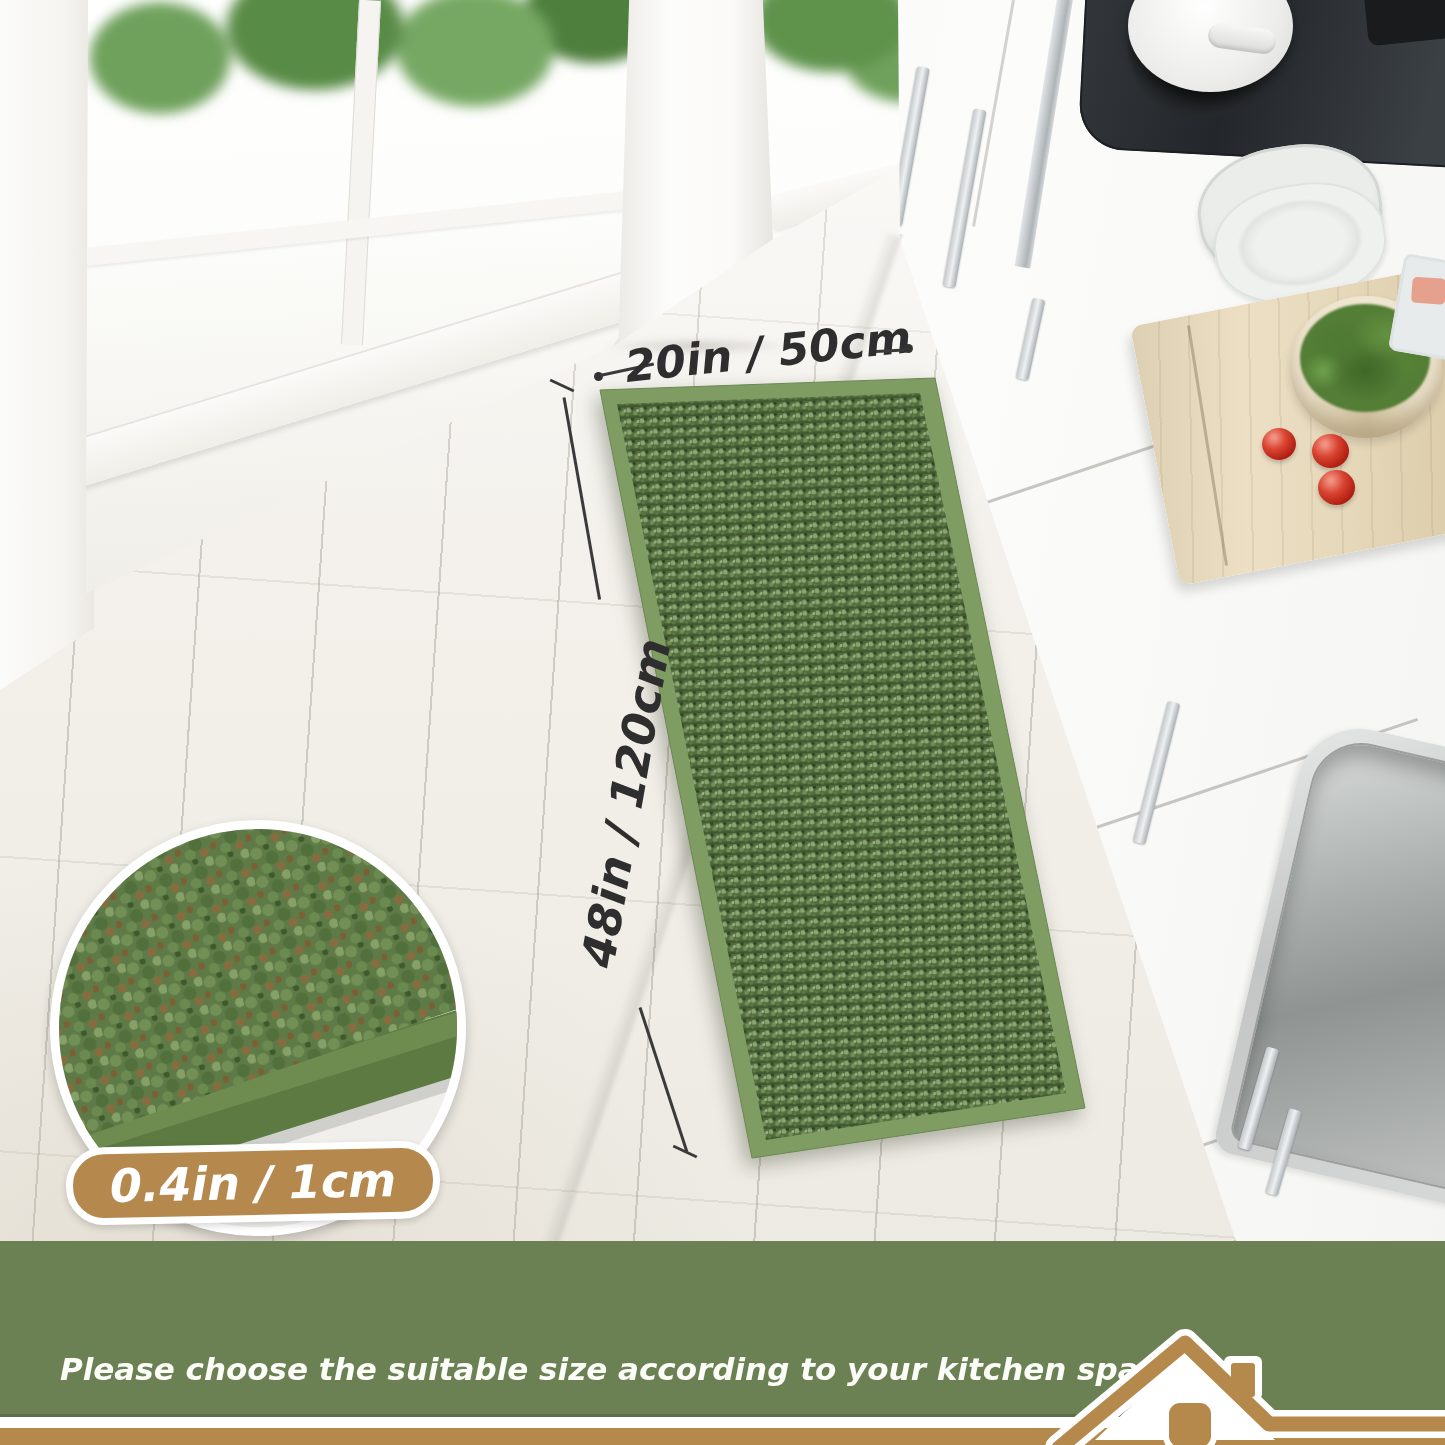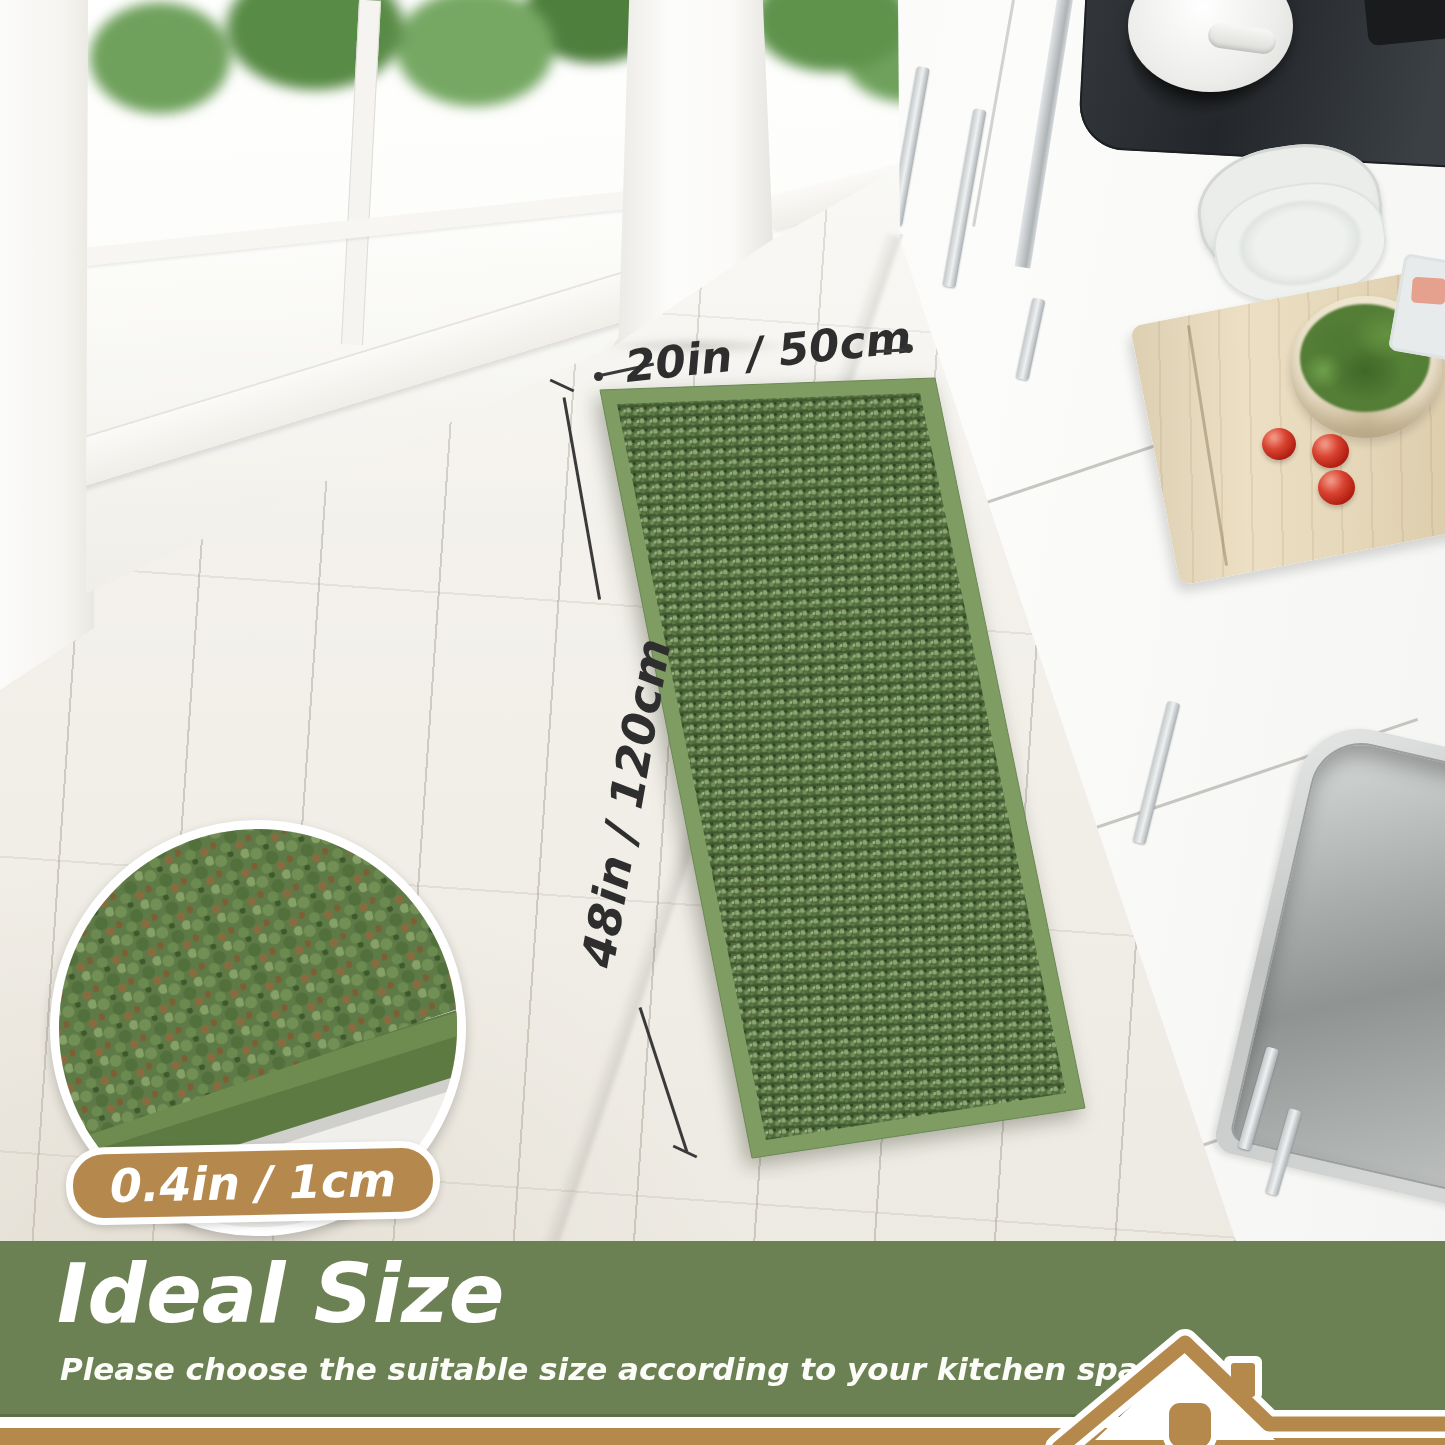--- a/index.html
+++ b/index.html
@@ -266,21 +266,20 @@
       <line x1="-20" y1="330" x2="400" y2="198" stroke="#5d7a42" stroke-width="60" stroke-linecap="round"></line>
       <line x1="-20" y1="312" x2="400" y2="180" stroke="#6f8c50" stroke-width="22" stroke-linecap="round"></line>
       <path d="M0,0 H380 V172 L0,302 Z" fill="url(#rugclose)"></path>
     </svg>
   </div>
   <div class="abs badge">
     <span>0.4in / 1cm</span>
   </div>
 
   <div class="abs banner">
-    <div class="banner-title">Ideal Size</div>
     <div class="banner-sub">Please choose the suitable size according to your kitchen space</div>
   </div>
   <div class="abs strip-white"></div>
   <div class="abs strip-gold"></div>
 
   <svg class="abs house-svg" viewBox="0 0 400 130">
     <polygon points="50,125 140,40 230,125" fill="#ffffff"></polygon>
     <path d="M 14 133 L 140 28 L 224 109 H 405" fill="none" stroke="#ffffff" stroke-width="28" stroke-linejoin="round" stroke-linecap="round"></path>
     <rect x="179" y="41" width="38" height="44" rx="6" fill="#ffffff"></rect>
     <rect x="186" y="48" width="24" height="34" rx="3" fill="#b5894b"></rect>

